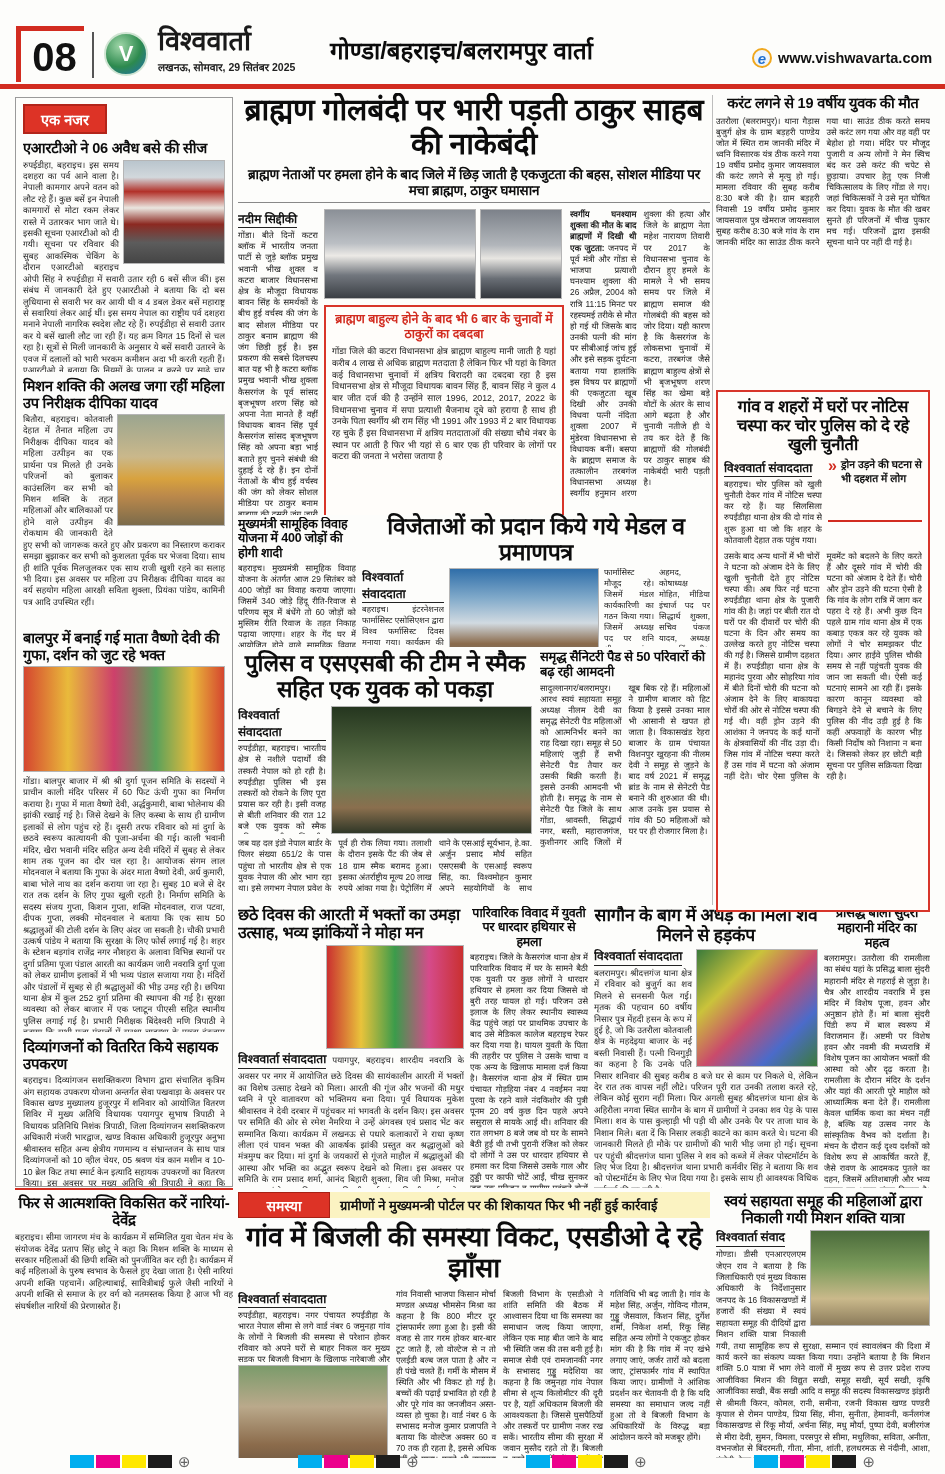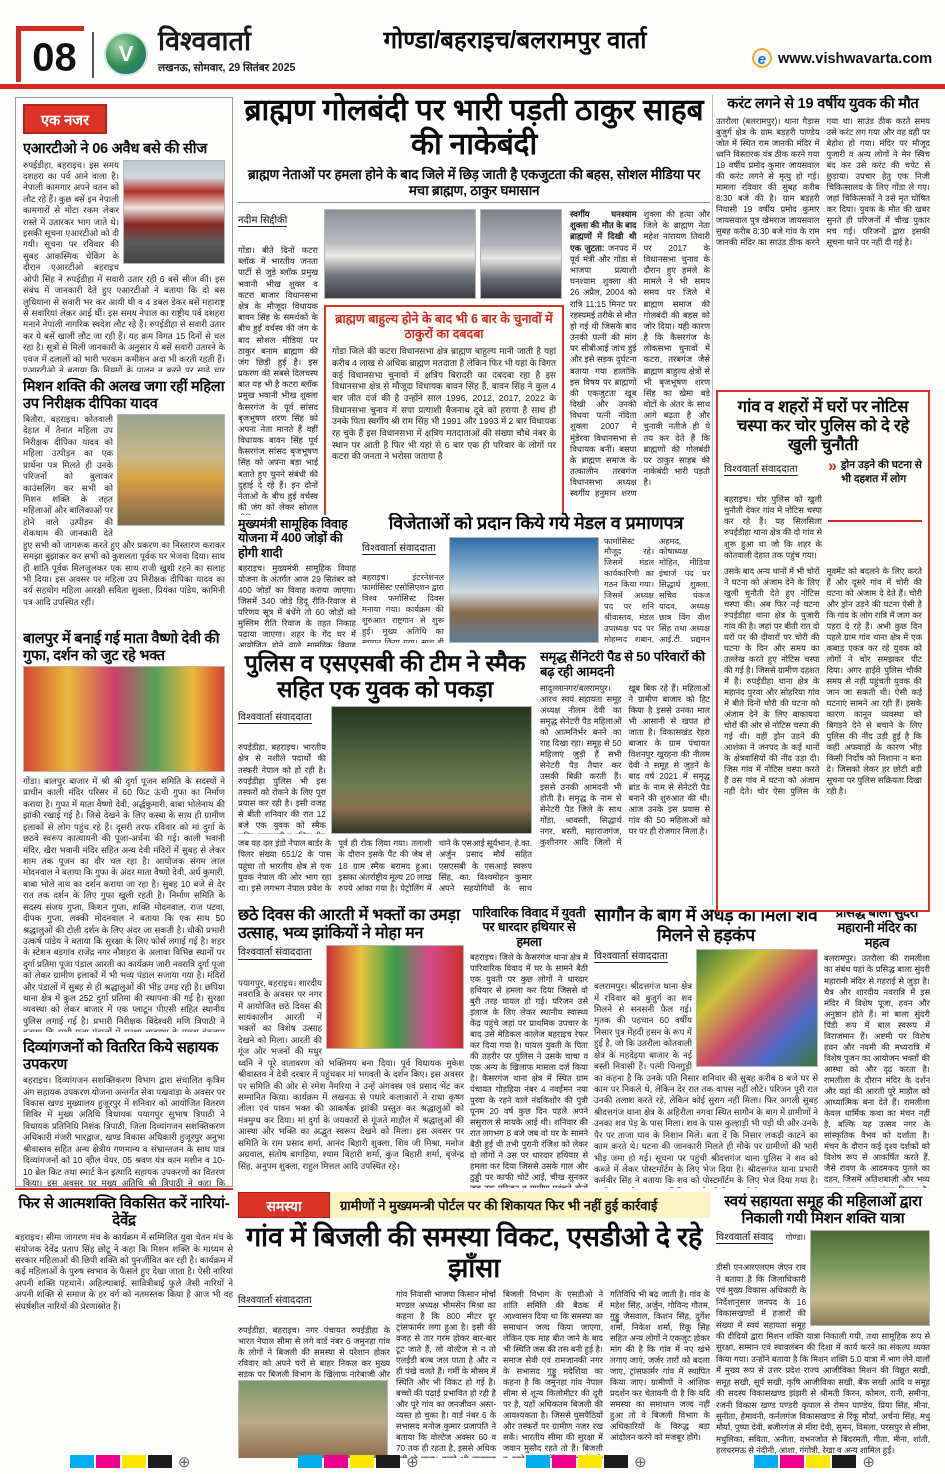--- a/index.html
+++ b/index.html
@@ -3,21 +3,21 @@
 <meta charset="utf-8">
 <style>
 *{margin:0;padding:0;box-sizing:border-box}
 html,body{background:#e9e9e7}
 body{font-family:"Liberation Sans","DejaVu Sans",sans-serif}
 .page{position:relative;width:945px;height:1474px;margin:0 auto;background:#fdfdfb;color:#151515;overflow:hidden}
 .abs{position:absolute}
 .b{font-size:8.6px;line-height:1.33;text-align:justify;color:#1d1d1d}
 .hl{font-weight:bold;color:#0c0c0c;line-height:1.14;letter-spacing:-.2px}
 .ctr{text-align:center}
-.rep{font-weight:normal;font-size:10px;border-bottom:1px solid #222;display:inline-block;margin-bottom:18px;color:#111}
+.rep{font-weight:bold;font-size:12px;border-bottom:1px solid #222;display:inline-block;margin-bottom:2px;color:#111}
 .cols2{column-count:2;column-gap:7px}
 .cols3{column-count:3;column-gap:7px}
 .photo{border:1px solid #b5b5b5;flex:none}
 .clip{overflow:hidden}
 .vline{position:absolute;width:1px;background:#bdbdbd}
 .hline-red{position:absolute;height:2px;background:#d22c20}
 
 .pgnum{font-size:40px;font-weight:bold;color:#111;line-height:1}
 .pgbox{border-top:5px solid #d22c20;border-left:5px solid #d22c20;display:flex;align-items:center;justify-content:center}
 .logo-circle{width:44px;height:44px;border-radius:50%;background:radial-gradient(circle at 35% 30%,#9fd6a8,#2d8a4e 55%,#1f6eb5);display:flex;align-items:center;justify-content:center;color:#fff;font-weight:bold;font-size:22px;border:2px solid #cfe4d2}
@@ -54,21 +54,21 @@
   <div class="abs" style="left:0;top:0;width:945px;height:84px">
     <div class="abs pgbox" style="left:16px;top:26px;width:68px;height:56px;padding-left:4px">
       <span class="pgnum">08</span>
     </div>
     <div class="abs" style="left:92px;top:32px;width:2px;height:46px;background:#555"></div>
     <div class="abs logo-circle" style="left:104px;top:32px">V</div>
     <div class="abs" style="left:158px;top:28px">
       <div class="masthead">विश्ववार्ता</div>
       <div class="dateline">लखनऊ,  सोमवार, 29 सितंबर 2025</div>
     </div>
-    <div class="abs sectitle" style="left:330px;top:22px;width:370px;text-align:center">गोण्डा/बहराइच/बलरामपुर वार्ता</div>
+    <div class="abs sectitle" style="left:330px;top:33px;width:370px;text-align:left">गोण्डा/बहराइच/बलरामपुर वार्ता</div>
     <div class="abs webrow" style="left:752px;top:48px">
       <span class="eicon">e</span>
       <span class="weburl">www.vishwavarta.com</span>
     </div>
   </div>
   <div class="redband"></div>
 
   <div class="abs sidebar clip" style="left:15px;top:97px;width:218px;height:1090px">
     <div class="onelook">एक नजर</div>
 
@@ -126,21 +126,21 @@
       </div>
     </div>
   </div>
 
   <div class="abs clip" style="left:238px;top:517px;width:118px;height:130px">
     <div class="hl" style="font-size:12.5px">मुख्यमंत्री सामूहिक विवाह योजना में 400 जोड़ों की होगी शादी</div>
     <div class="b" style="margin-top:3px;font-size:8.3px">बहराइच। मुख्यमंत्री सामूहिक विवाह योजना के अंतर्गत आज 29 सितंबर को 400 जोड़ों का विवाह कराया जाएगा। जिसमें 340 जोड़े हिंदू रीति-रिवाज से परिणय सूत्र में बंधेंगे तो 60 जोड़ों को मुस्लिम रीति रिवाज के तहत निकाह पढ़ाया जाएगा। शहर के गेंद घर में आयोजित होने वाले सामूहिक विवाह योजना में नए शासनादेश के तहत प्रति जोड़े पर एक लाख रुपये की धनराशि खर्च की जाएगी। पहले चरण में हो रहे 400 जोड़ों के इस विवाह के आयोजन में 4 करोड़ रुपये का बजट खर्च होगा। वधू के खाते में 60 हजार की नगद धनराशि भेजी जाएगी। जबकि 25 हजार में जेवर व उपहार तो वहीं 15 हजार रुपये खानपान आदि पर खर्च होंगे। वित्तीय वर्ष 2025-26 में विभाग 738 जोड़ों का विवाह कराएगा।</div>
   </div>
 
   <div class="abs clip" style="left:362px;top:513px;width:348px;height:134px">
-    <div class="hl ctr" style="font-size:18px">विजेताओं को प्रदान किये गये मेडल व प्रमाणपत्र</div>
+    <div class="hl ctr" style="font-size:23px">विजेताओं को प्रदान किये गये मेडल व प्रमाणपत्र</div>
     <div style="display:flex;gap:5px;margin-top:3px">
       <div class="clip" style="width:82px;height:106px">
         <span class="rep">विश्ववार्ता संवाददाता</span>
         <div class="b" style="font-size:8.2px">बहराइच। इंटरनेशनल फार्मासिस्ट एसोसिएशन द्वारा विश्व फर्मासिस्ट दिवस मनाया गया। कार्यक्रम की शुरुआत राष्ट्रगान से शुरू हुई। मुख्य अतिथि का स्वागत किया गया। साथ ही एसोसिएशन की ओर से सेव मोमेंटो भेंट कर सम्मानित भी किया। इस अवसर पर फार्मासिस्ट क्विज का आयोजन किया गया। जिसमें विजेताओं को मेडल, प्रमाणपत्र और पुरस्कार प्रदान किए गए।</div>
       </div>
       <div class="photo" style="width:150px;height:106px;background:linear-gradient(180deg,#2f6ea9 0%,#81aaca 28%,#d1dae1 52%,#8a6a4a 72%,#5c7d97 100%)"></div>
       <div class="b clip" style="width:50px;height:106px;font-size:8.2px">फार्मासिस्ट मौजूद रहे। जिसमें मंडल कार्यकारिणी का गठन किया गया। जिसमें अध्यक्ष पद पर शनि श्रीवास्तव, मंडल उपाध्यक्ष पद पर मोहम्मद शबान, महासचिव पद पर सुभाष श्रीवास्तव, सचिव अरुण कुमार वर्मा को चुना गया।</div>
       <div class="b clip" style="flex:1;height:106px;font-size:8.2px">अहमद, कोषाध्यक्ष मोहित, मीडिया इंचार्ज पद पर सिद्धार्थ शुक्ला, सचिव पंकज यादव, अध्यक्ष छात्र विंग यीश सिंह तथा अध्यक्ष आई.टी. प्रद्युमन पांडे को चुना गया। इसी प्रकार जिला प्रभारी अरुण कुमार विश्वकर्मा को मनोनीत किया गया।</div>
     </div>
   </div>

